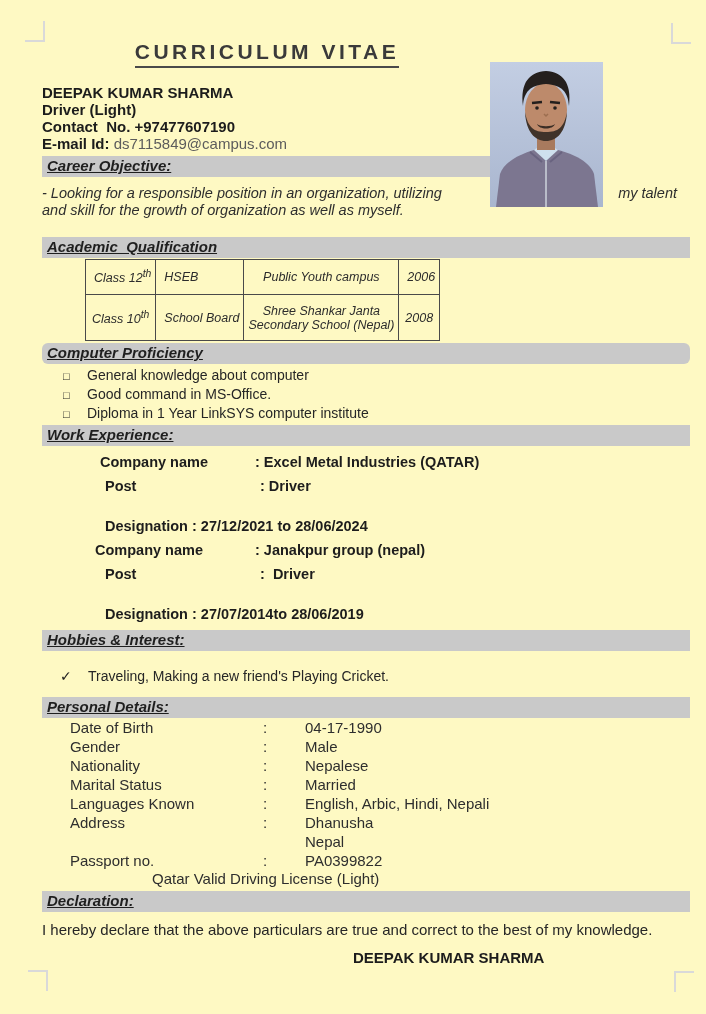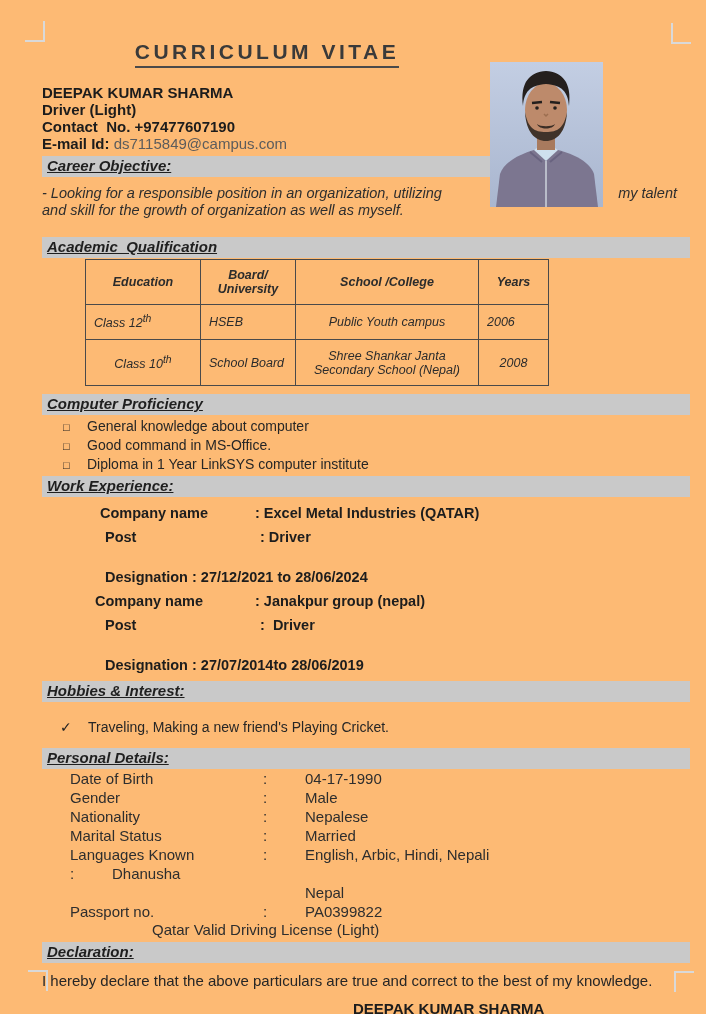--- a/index.html
+++ b/index.html
@@ -1,17 +1,17 @@
 <!DOCTYPE html>
 <html><head>
 <meta charset="utf-8">
 <style>
   html,body{margin:0;padding:0;background:#fff;}
   .page{
-    position:relative;width:706px;height:1014px;background:#fdba74;
+    position:relative;width:706px;height:1014px;background:#fef9c3;
     font-family:"Liberation Sans","DejaVu Sans",sans-serif;color:#2b2b2b;
     box-sizing:border-box;padding:40px 16px 0 42px;overflow:hidden;
   }
   .pre{white-space:pre-wrap;}
   
   .corner{position:absolute;width:18px;height:19px;}
   .corner.tl{left:25px;top:21px;border-right:2px solid #d9d9d9;border-bottom:2px solid #d9d9d9;}
   .corner.tr{left:671px;top:23px;border-left:2px solid #d9d9d9;border-bottom:2px solid #d9d9d9;}
   .corner.bl{left:28px;top:970px;border-right:2px solid #d9d9d9;border-top:2px solid #d9d9d9;}
   .corner.br{left:674px;top:971px;border-left:2px solid #d9d9d9;border-top:2px solid #d9d9d9;}
@@ -131,44 +131,37 @@
       <span class="obj-tail">my talent</span>
     </div>
     <div>and skill for the growth of organization as well as myself.</div>
   </div>
 
   <div style="margin-top:18px;" class="bar full">
     <span class="pre">Academic  Qualification</span>
   </div>
   <table class="acad">
     <tbody>
-        <tr class="rowhead">
-      <th class="c-edu">Education</th>
-      <th class="c-board wrapcell">Board/
-University</th>
-      <th class="c-school">School /College</th>
-      <th class="c-years">Years</th>
-    </tr>
     <tr class="r1">
       <td class="al"><span>Class 12</span><sup>th</sup></td>
       <td class="al">HSEB</td>
       <td class="ac">Public Youth campus</td>
       <td class="al">2006</td>
     </tr>
     <tr class="r2">
       <td class="ac"><span>Class 10</span><sup>th</sup></td>
       <td class="al">School Board</td>
       <td class="ac wrapcell">Shree Shankar Janta
 Secondary School (Nepal)</td>
       <td class="ac">2008</td>
     </tr>
   </tbody>
     </table>
 
-  <div style="margin-top:8px;" class="bar full">
+  <div style="margin-top:2px;border-radius:6px;" class="bar full">
     <span>Computer Proficiency</span>
   </div>
   <div class="bullets">
     <div class="bullet">
       <span class="glyph">□</span>
       <span>General knowledge about computer</span>
     </div>
     <div class="bullet">
       <span class="glyph">□</span>
       <span>Good command in MS-Office.</span>
@@ -238,20 +231,21 @@
       <span class="plabel">Marital Status</span>
       <span class="pcolon">:</span>
       <span>Married</span>
     </div>
     <div class="prow">
       <span class="plabel">Languages Known</span>
       <span class="pcolon">:</span>
       <span>English, Arbic, Hindi, Nepali</span>
     </div>
     <div class="prow">
+      <span class="plabel">Address</span>
       <span class="pcolon">:</span>
       <span>Dhanusha</span>
     </div>
     <div class="prow">
       <span class="plabel"></span>
       <span class="pcolon"></span>
       <span>Nepal</span>
     </div>
     <div class="prow">
       <span class="plabel">Passport no.</span>

